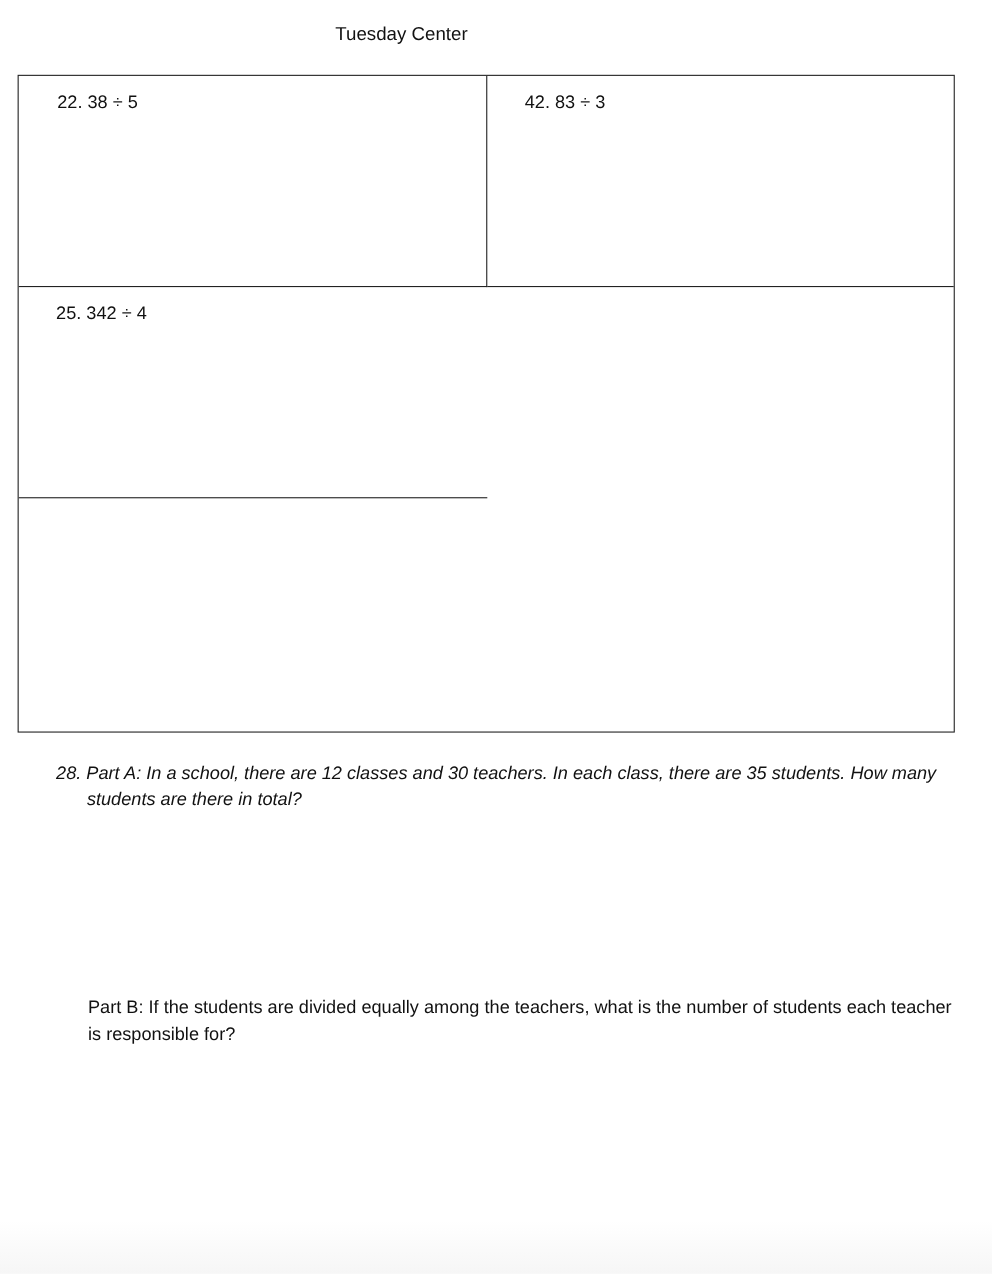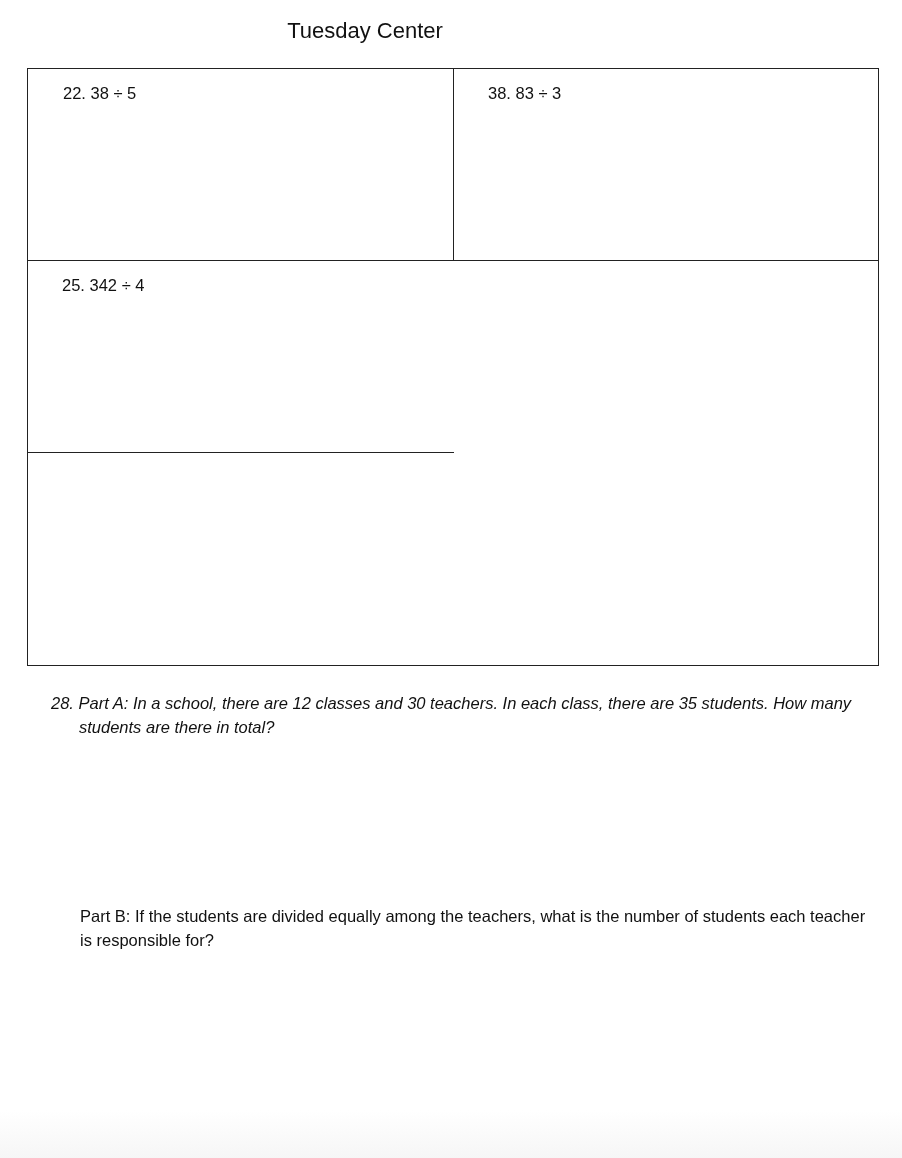--- a/index.html
+++ b/index.html
@@ -14,26 +14,26 @@
       font-family: "Liberation Sans", sans-serif;
       color: #111111;
       overflow: hidden;
     }
     .title {
       position: absolute;
       top: 20px;
       left: 0;
       width: 730px;
       text-align: center;
-      font-size: 22px;
+      font-size: 17px;
       line-height: 22px;
     }
     .grid {
       position: absolute;
-      left: 27px;
+      left: 16px;
       top: 68px;
       width: 852px;
       height: 598px;
       border: 1.5px solid #222;
       box-sizing: border-box;
       display: grid;
       grid-template-columns: 426px 1fr;
       grid-template-rows: 192px 192px 1fr;
     }
     .cell {
@@ -74,21 +74,21 @@
 </head>
 <body>
 
 <div class="title">Tuesday Center</div>
 
 <div class="grid">
   <div class="cell left row0">
     <span class="problem">22. 38 ÷ 5</span>
   </div>
   <div class="cell right row0">
-    <span class="problem">38. 83 ÷ 3</span>
+    <span class="problem">42. 83 ÷ 3</span>
   </div>
   <div class="cell right row1">
     <span class="problem">25. 342 ÷ 4</span>
   </div>
 </div>
 
 <div class="question partA">28. Part A: In a school, there are 12 classes and 30 teachers. In each class, there are 35 students. How many students are there in total?</div>
 <div class="question partB">Part B: If the students are divided equally among the teachers, what is the number of students each teacher is responsible for?</div>
 
 </body></html>

